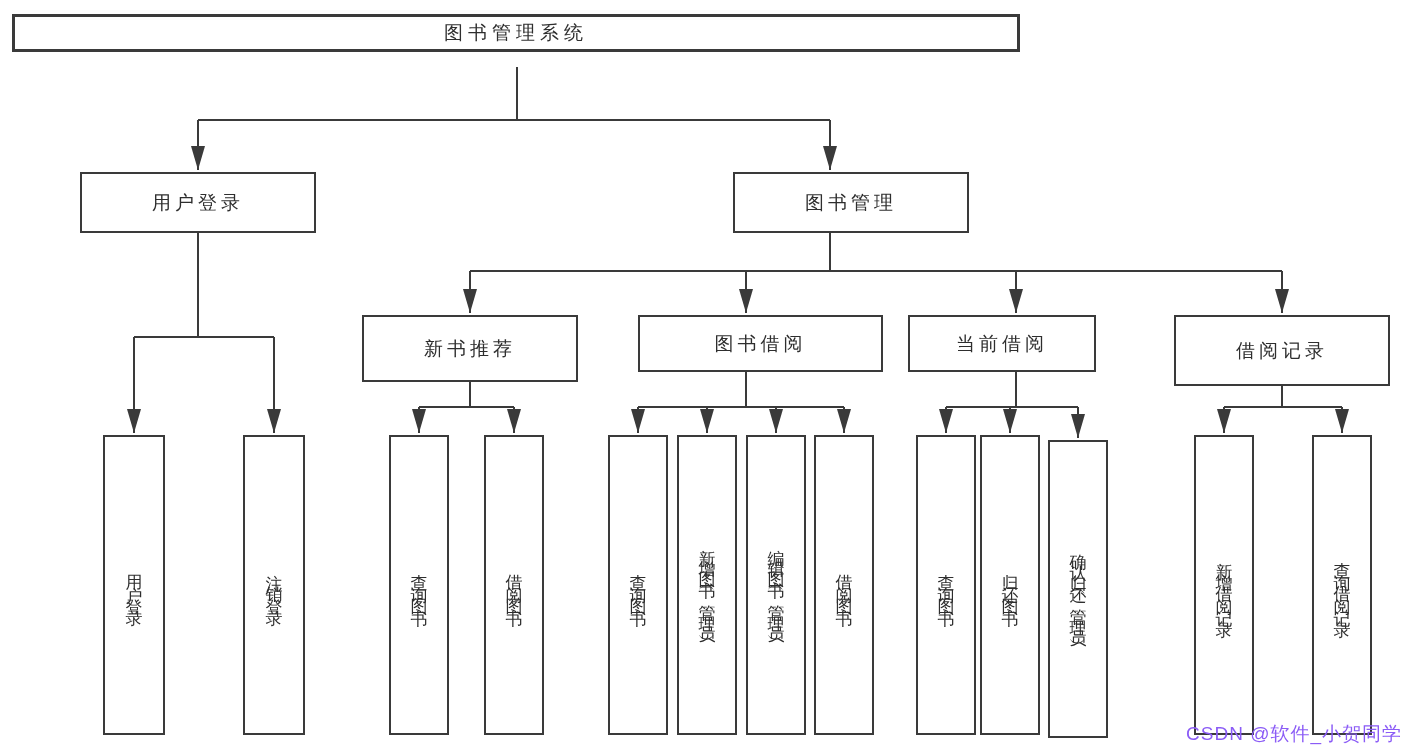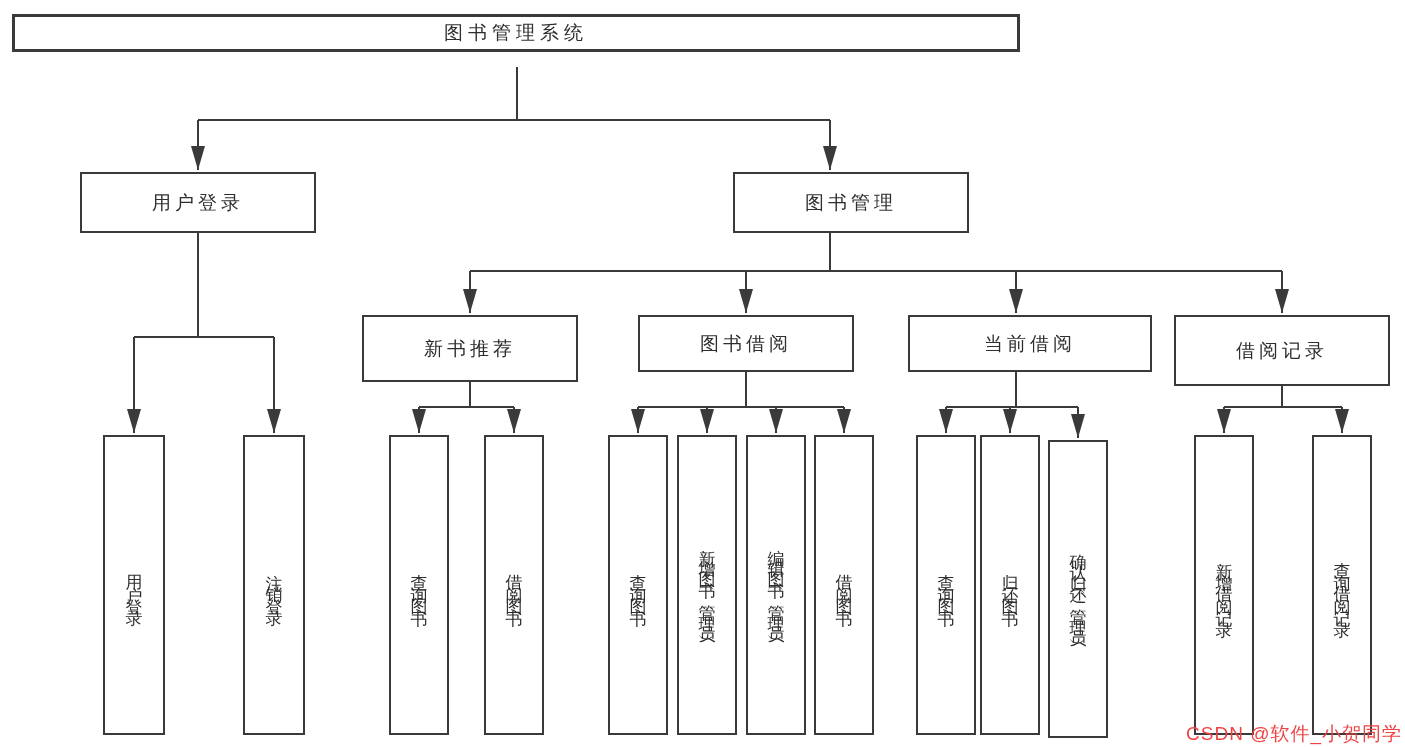--- a/index.html
+++ b/index.html
@@ -60,21 +60,21 @@
 
   .node.leaf.long {
     letter-spacing: 11px;
   }
 
   .watermark {
     position: absolute;
     right: 3px;
     bottom: 0px;
     font-size: 19px;
-    color: #ef4444;
+    color: #8b5cf6;
     letter-spacing: 1px;
     z-index: 2;
     white-space: nowrap;
   }
 
   .cline { stroke: #3a3a3a; stroke-width: 2; fill: none; }
 </style>
 </head>
 <body>
 
@@ -121,22 +121,22 @@
     <line class="cline" x1="1224" y1="407" x2="1224" y2="433" marker-end="url(#arrow)"></line>
     <line class="cline" x1="1342" y1="407" x2="1342" y2="433" marker-end="url(#arrow)"></line>
   </svg>
 
   <div class="node root" style="left:12px; top:14px; width:1008px; height:38px;">图书管理系统</div>
 
   <div class="node branch" style="left:80px; top:172px; width:236px; height:61px;">用户登录</div>
   <div class="node branch" style="left:712px; top:172px; width:236px; height:61px;margin-left:21px;">图书管理</div>
 
   <div class="node branch" style="left:362px; top:315px; width:216px; height:67px;">新书推荐</div>
-  <div class="node branch" style="left:638px; top:315px; width:216px; height:57px;">图书借阅</div>
-  <div class="node branch" style="left:908px; top:315px; width:244px; height:57px;">当前借阅</div>
+  <div class="node branch" style="left:638px; top:315px; width:245px; height:57px;">图书借阅</div>
+  <div class="node branch" style="left:908px; top:315px; width:188px; height:57px;">当前借阅</div>
   <div class="node branch" style="left:1174px; top:315px; width:216px; height:71px;">借阅记录</div>
 
   <div class="node leaf" style="left:103px; top:435px; width:62px; height:300px;">用户登录</div>
   <div class="node leaf" style="left:243px; top:435px; width:62px; height:300px;">注销登录</div>
 
   <div class="node leaf" style="left:389px; top:435px; width:60px; height:300px;">查询图书</div>
   <div class="node leaf" style="left:484px; top:435px; width:60px; height:300px;">借阅图书</div>
 
   <div class="node leaf" style="left:608px; top:435px; width:60px; height:300px;">查询图书</div>
   <div class="node leaf long" style="left:677px; top:435px; width:60px; height:300px;">新增图书（管理员）</div>

